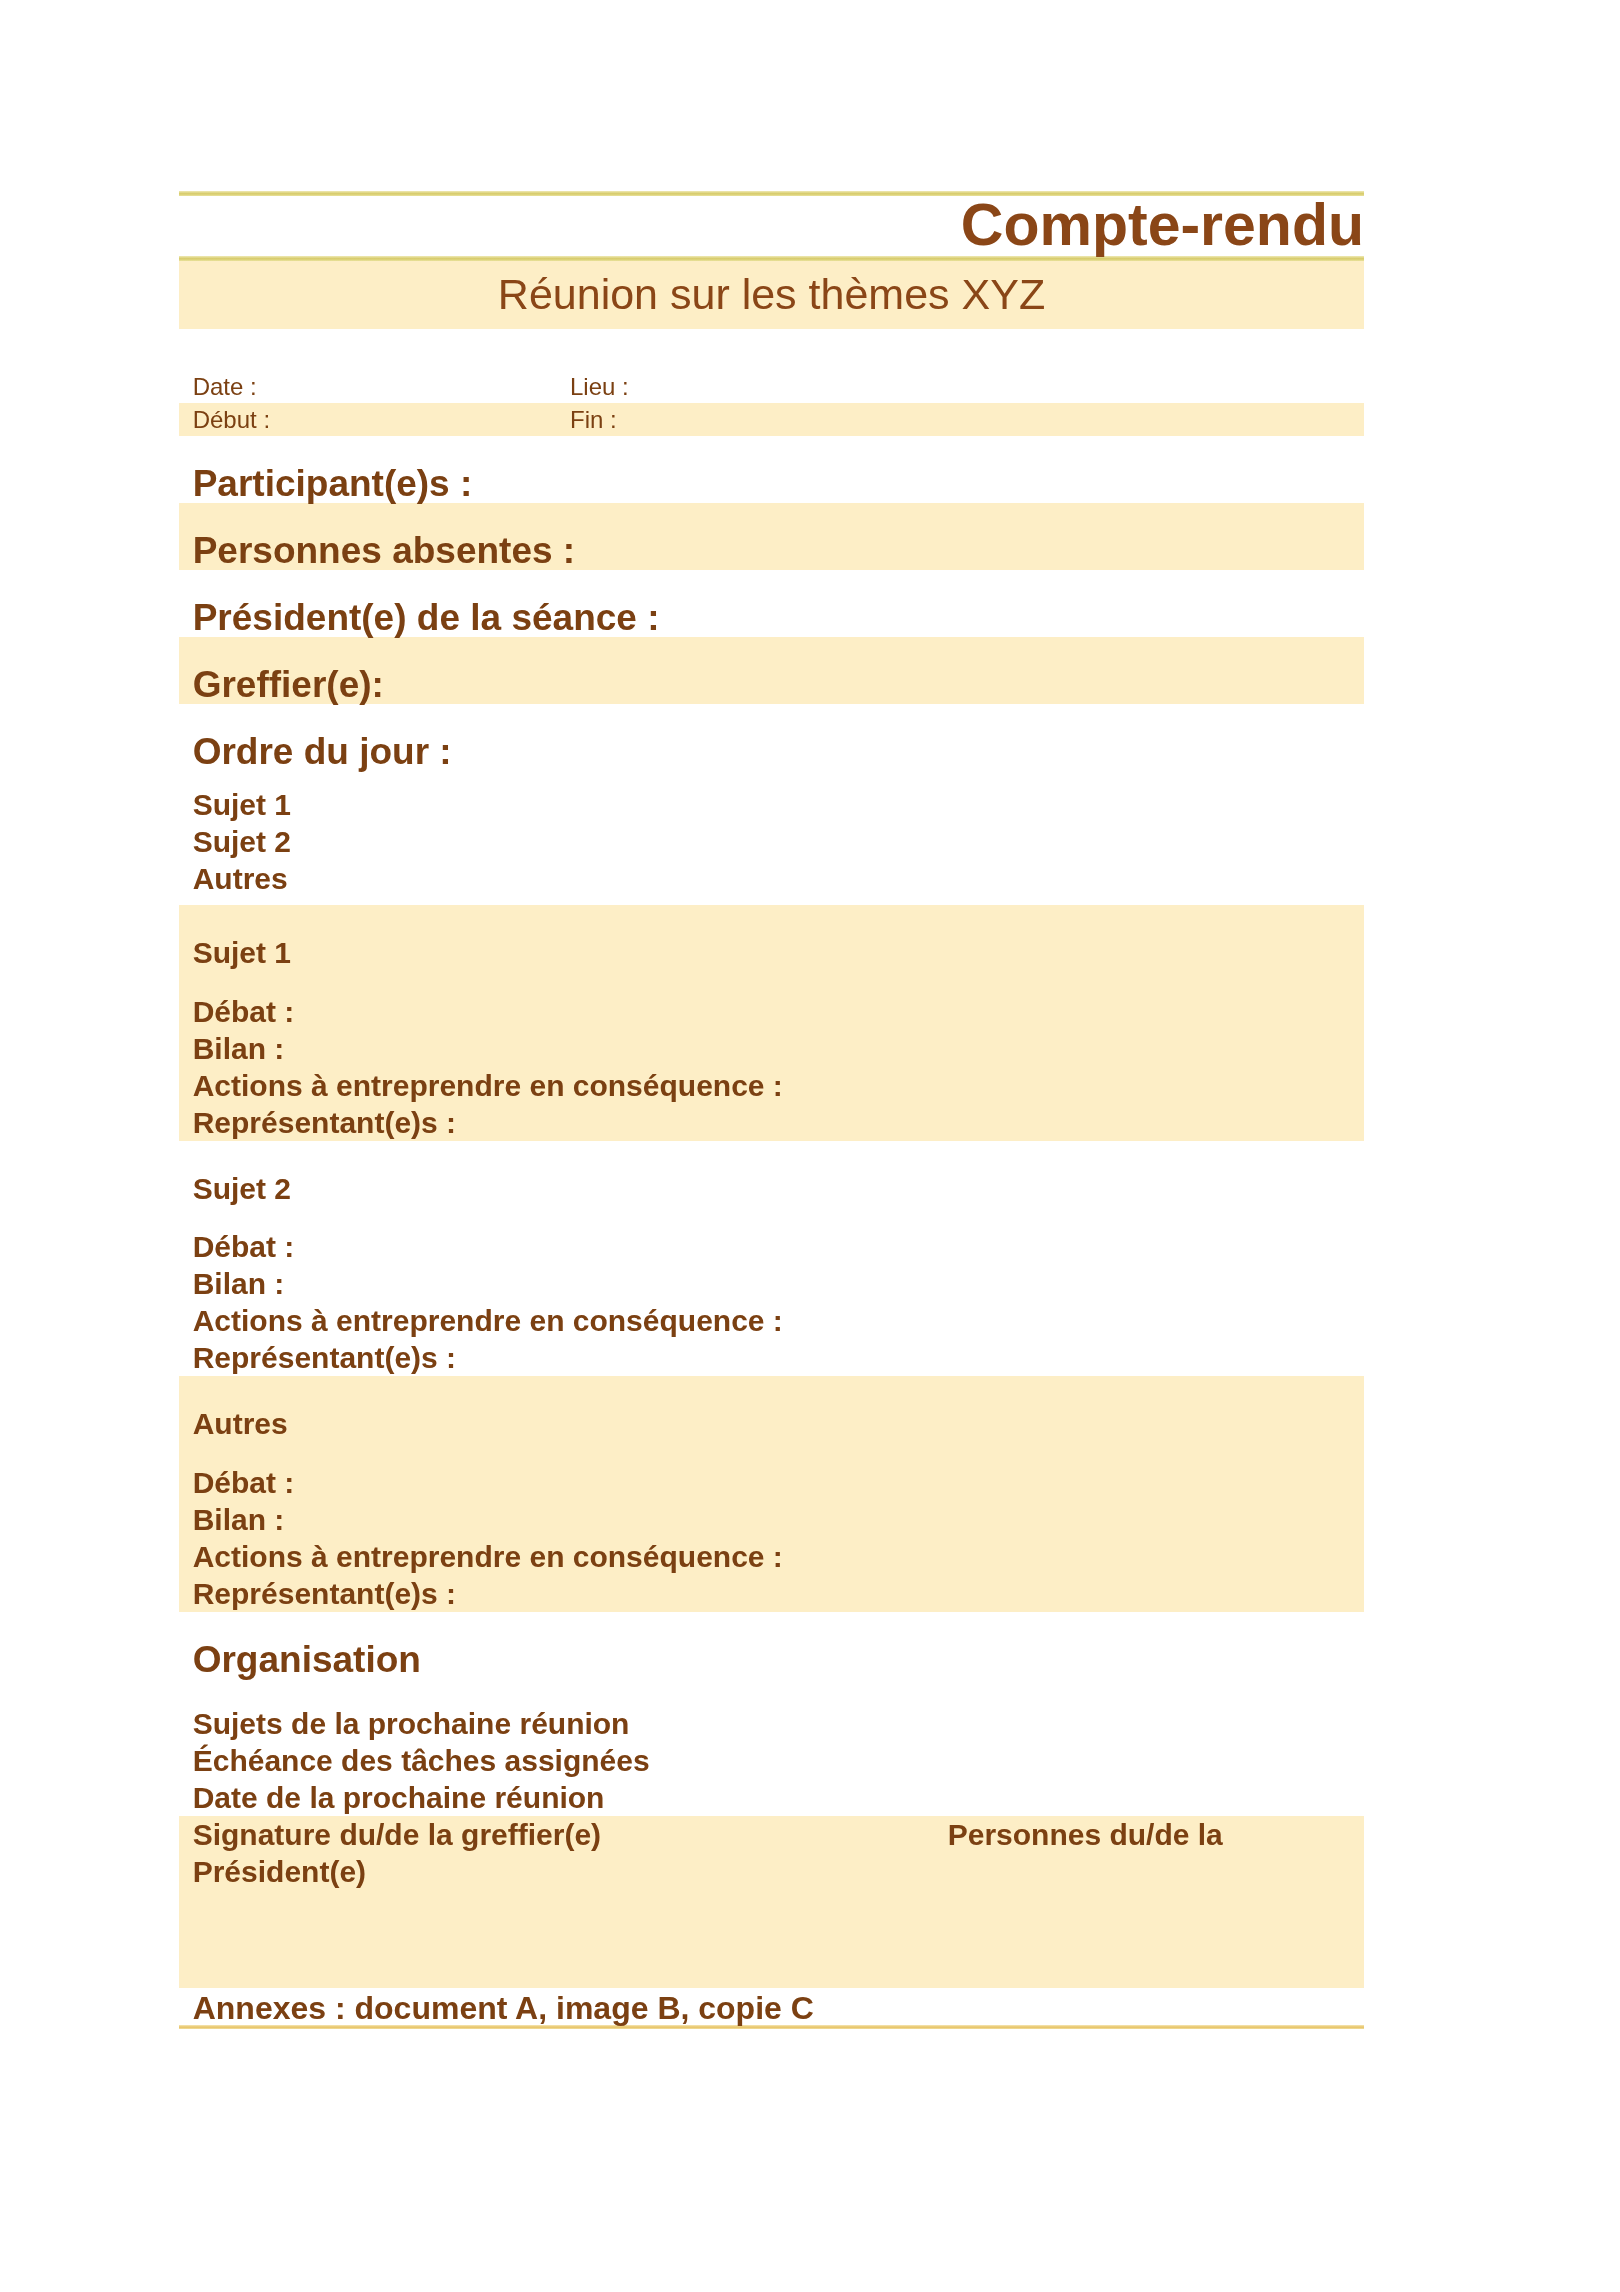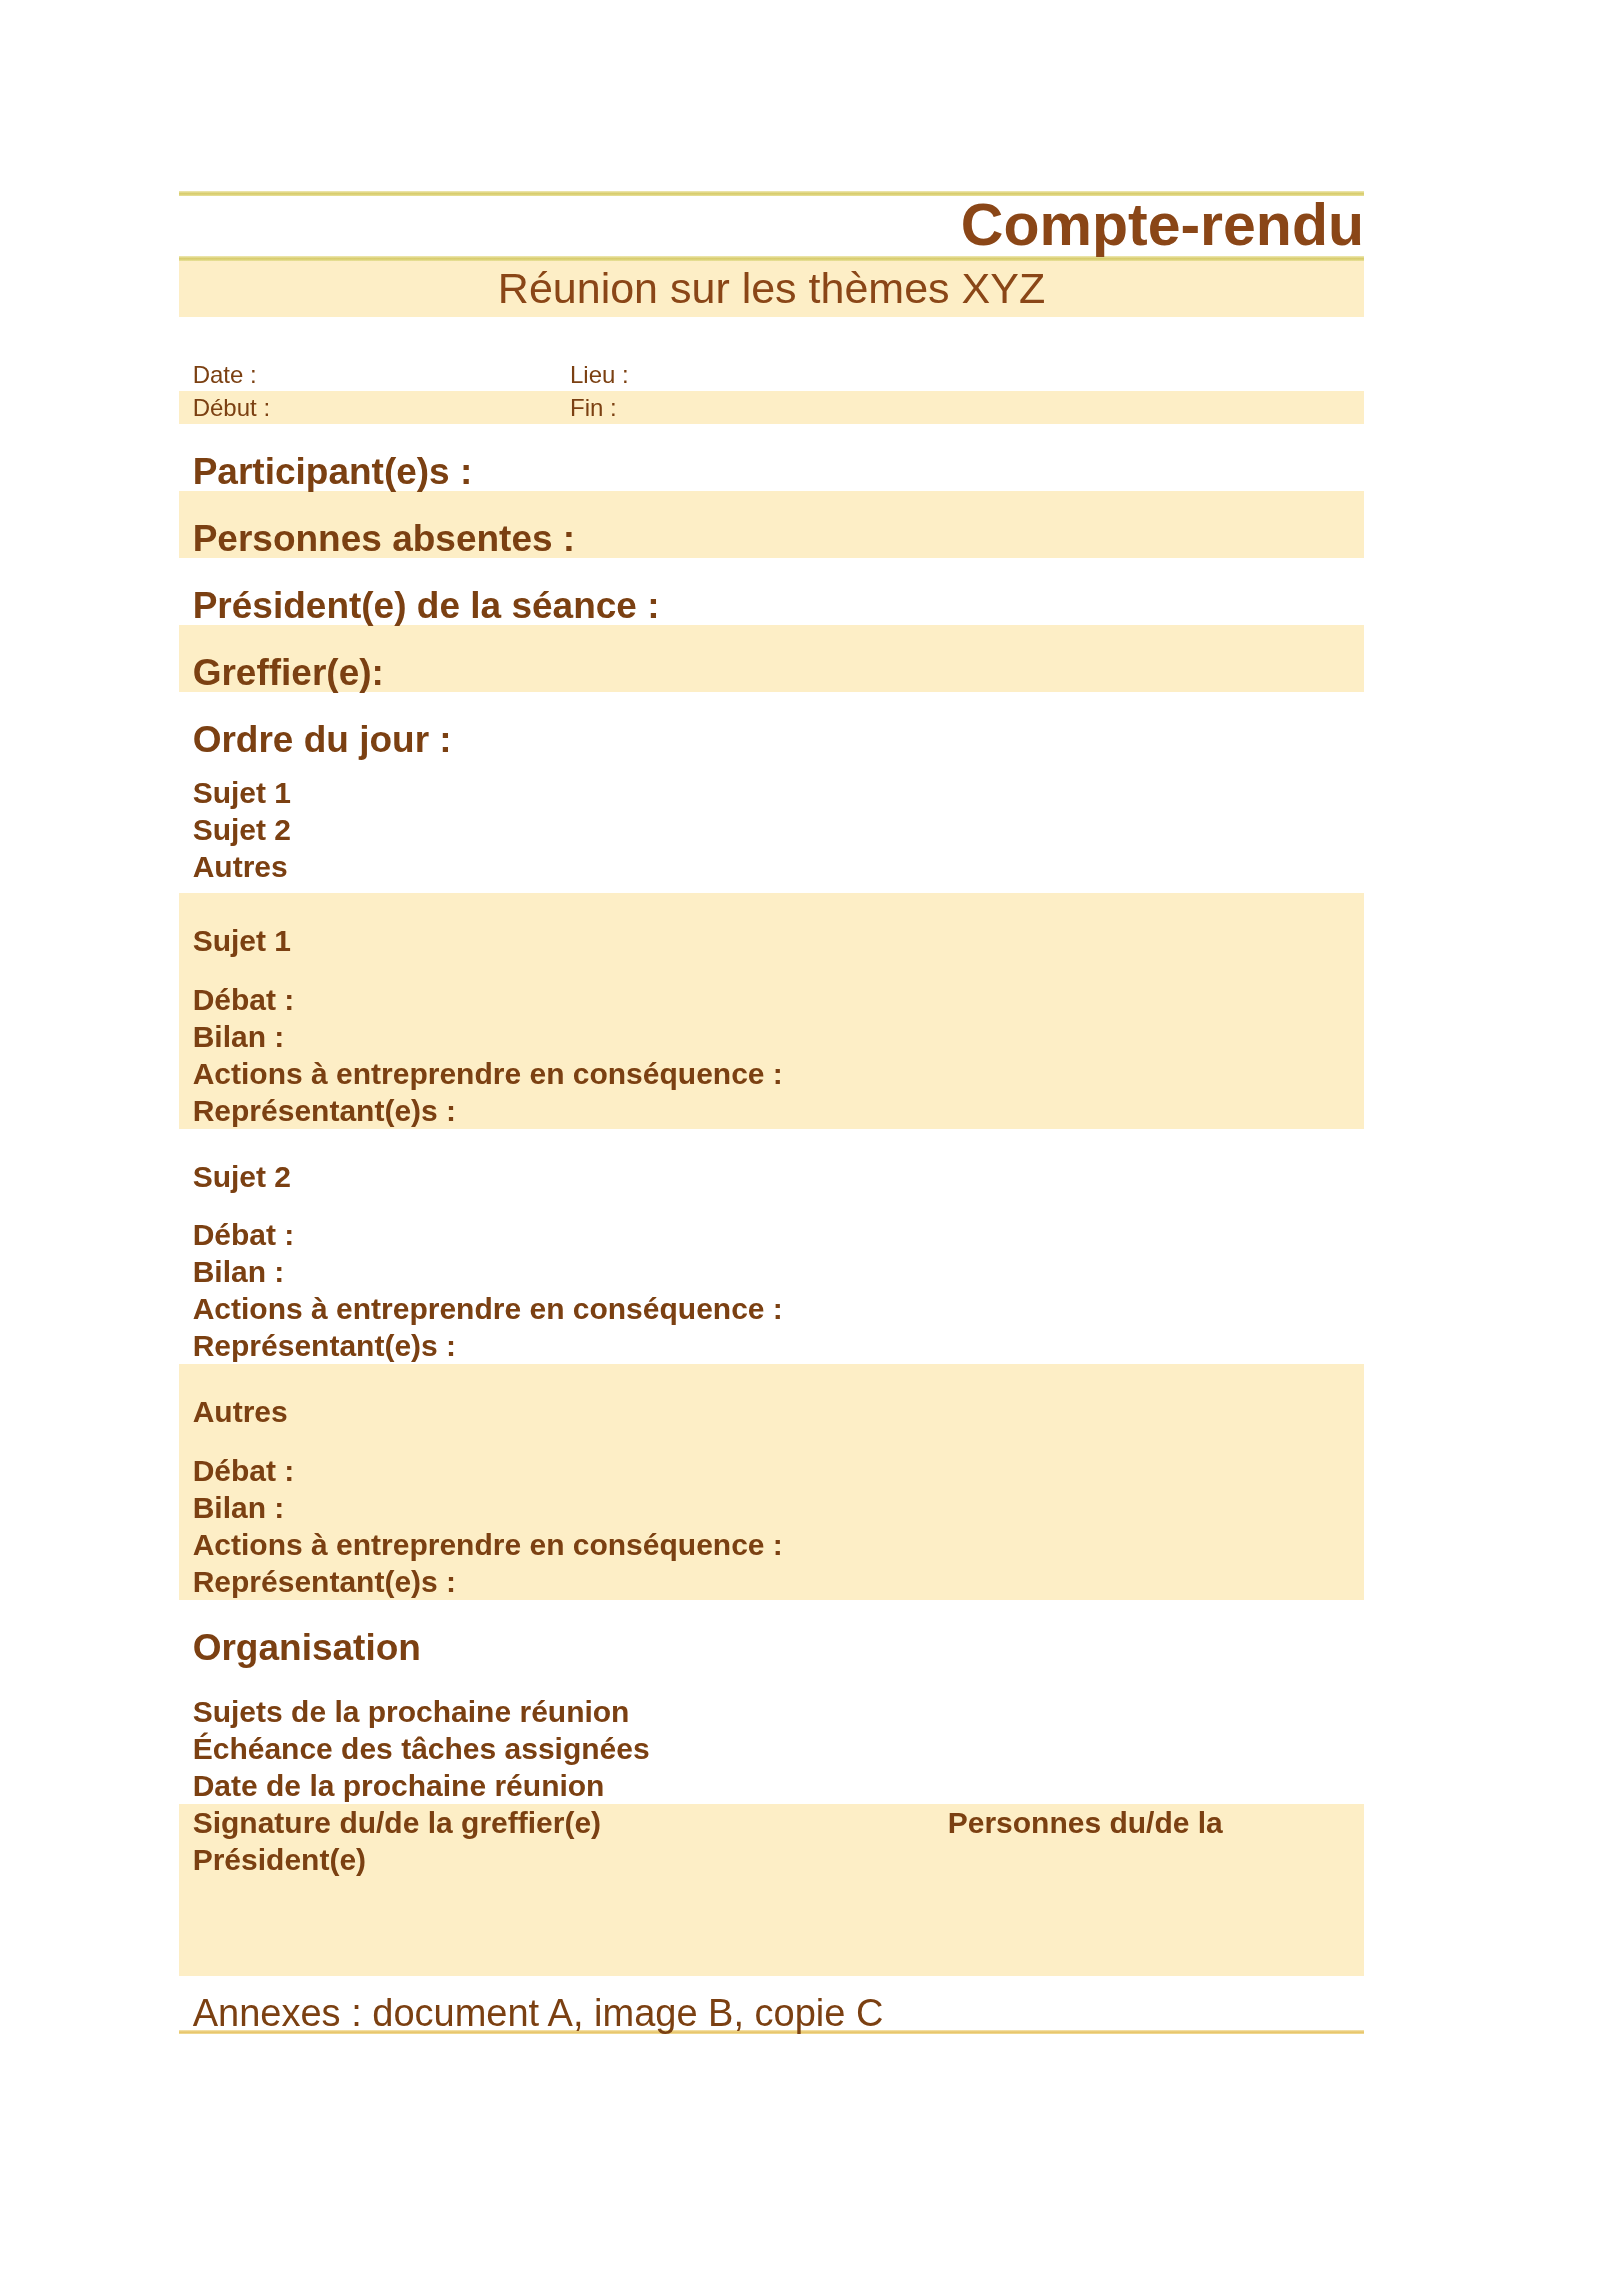--- a/index.html
+++ b/index.html
@@ -30,21 +30,21 @@
     height: 60px;
     line-height: 59px;
     text-align: right;
     font-size: 59px;
     font-weight: bold;
     color: var(--title);
     letter-spacing: 0px;
   }
 
   .banner {
-    height: 56px;
+    height: 68px;
     background: var(--shade);
     display: flex; align-items: center; justify-content: center;
     font-size: 43px;
     color: var(--title);
   }
 
   .meta { position: relative; height: 33px; line-height: 33px; font-size: 24px; padding-left: 13.7px; }
   .meta.first { margin-top: 41px; }
   .m-right { position: absolute; left: 391px; top: 0; }
 
@@ -60,22 +60,22 @@
   .topic { padding: 29px 0 0 13.7px; font-size: 30px; font-weight: bold; }
   .topic.first { margin-top: 7.8px; }
   .t-title { line-height: 37px; height: 37px; margin-bottom: 21.6px; }
   .t-row { line-height: 37px; height: 37px; }
 
   .sig { padding: 0 0 98px 13.7px; font-size: 30px; font-weight: bold; }
   .sig-line1 { position: relative; height: 37px; line-height: 37px; }
   .sig-right { position: absolute; left: 755px; top: 0; }
   .sig-line2 { height: 37px; line-height: 37px; }
 
-  .annex { margin-top: 21px; padding-left: 13.7px; height: 33px; line-height: 33px;
-           font-size: 38px; font-weight: normal; }
+  .annex { margin-top: 4px; padding-left: 13.7px; height: 33px; line-height: 33px;
+           font-size: 32px; font-weight: bold; }
 </style>
 </head>
 <body>
 
 <div class="page">
   <div class="content">
 
     <div class="rule"></div>
 
     <div class="doc-title">Compte-rendu</div>

